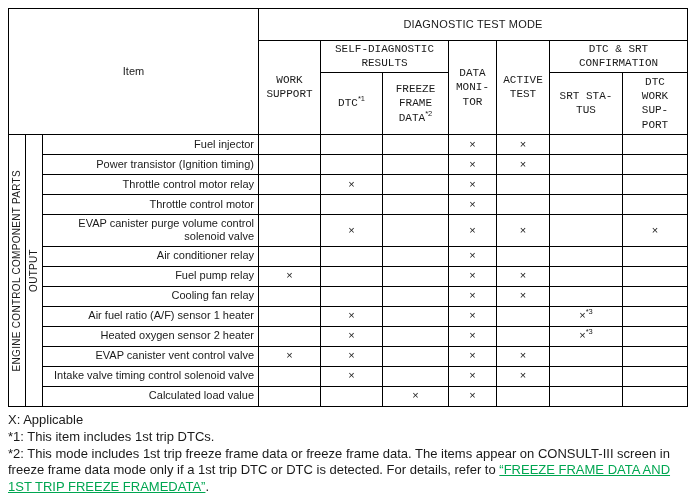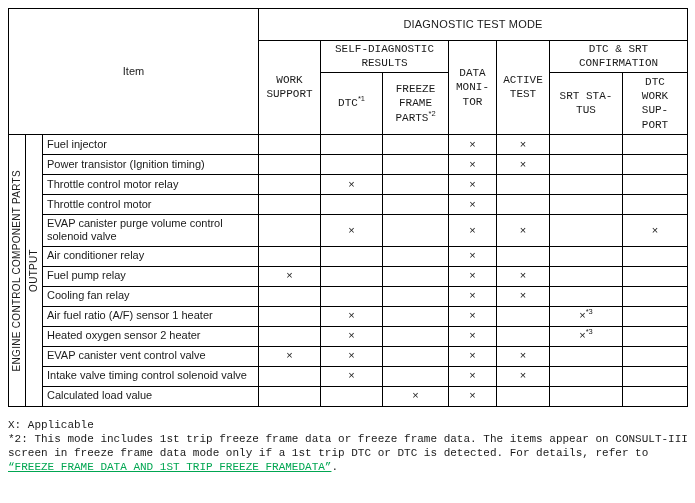--- a/index.html
+++ b/index.html
@@ -32,41 +32,40 @@
     line-height: 1.22;
     overflow: hidden;
   }
   .top-h { height: 32px; letter-spacing: 0.2px; }
   tr.row-b th.band { height: 30px; }
   tr.row-c th { height: 62px; }
   .prewrap { white-space: pre-line; font-family: Liberation Mono, monospace; }
   sup { font-size: 7.5px; vertical-align: super; line-height: 0; }
 
   td.item-cell {
-    text-align: left;
+    text-align: right;
     padding: 2px 4px;
     height: 20px;
   }
   td.mark-cell { height: 20px; }
   td.vcell { padding: 0; vertical-align: middle; width: 17px; }
   .vtext {
     writing-mode: vertical-rl;
     transform: rotate(180deg);
     margin: 0 auto;
     font-size: 10px;
     white-space: nowrap;
     letter-spacing: 0.3px;
   }
 
   .footnotes {
-    margin-top: 12px;
-    font-size: 11px;
+    margin-top: 5px;
+    font-size: 13px;
     line-height: 1.25;
     width: 683px;
-    font-family: Liberation Mono, monospace;
   }
   .footnotes > div { margin-bottom: 1px; }
   a.link {
     color: var(--link-color, #00a651);
     text-decoration: underline;
     cursor: pointer;
   }
 </style>
 </head>
 <body>
@@ -101,21 +100,21 @@
 TOR</span></th>
         <th rowspan="2"><span class="prewrap">ACTIVE
 TEST</span></th>
         <th colspan="2" class="band"><span class="prewrap">DTC &amp; SRT
 CONFIRMATION</span></th>
       </tr>
       <tr class="row-c">
         <th><span class="prewrap">DTC</span><sup>*1</sup></th>
         <th><span class="prewrap">FREEZE
 FRAME
-PARTS</span><sup>*2</sup></th>
+DATA</span><sup>*2</sup></th>
         <th><span class="prewrap">SRT STA-
 TUS</span></th>
         <th><span class="prewrap">DTC
 WORK
 SUP-
 PORT</span></th>
       </tr>
     </thead>
     <tbody id="table-body">
         <tr>
@@ -252,16 +251,17 @@
           <td class="mark-cell">×</td>
           <td class="mark-cell"></td>
           <td class="mark-cell"></td>
           <td class="mark-cell"></td>
         </tr>
       </tbody>
   </table>
 
   <div class="footnotes">
     <div>X: Applicable</div>
+    <div>*1: This item includes 1st trip DTCs.</div>
     <div><span>*2: This mode includes 1st trip freeze frame data or freeze frame data. The items appear on CONSULT-III screen in freeze frame data mode only if a 1st trip DTC or DTC is detected. For details, refer to </span><a class="link">“FREEZE FRAME DATA AND 1ST TRIP FREEZE FRAMEDATA”</a><span>.</span></div>
   </div>
 
 </div>
 
 </body></html>

